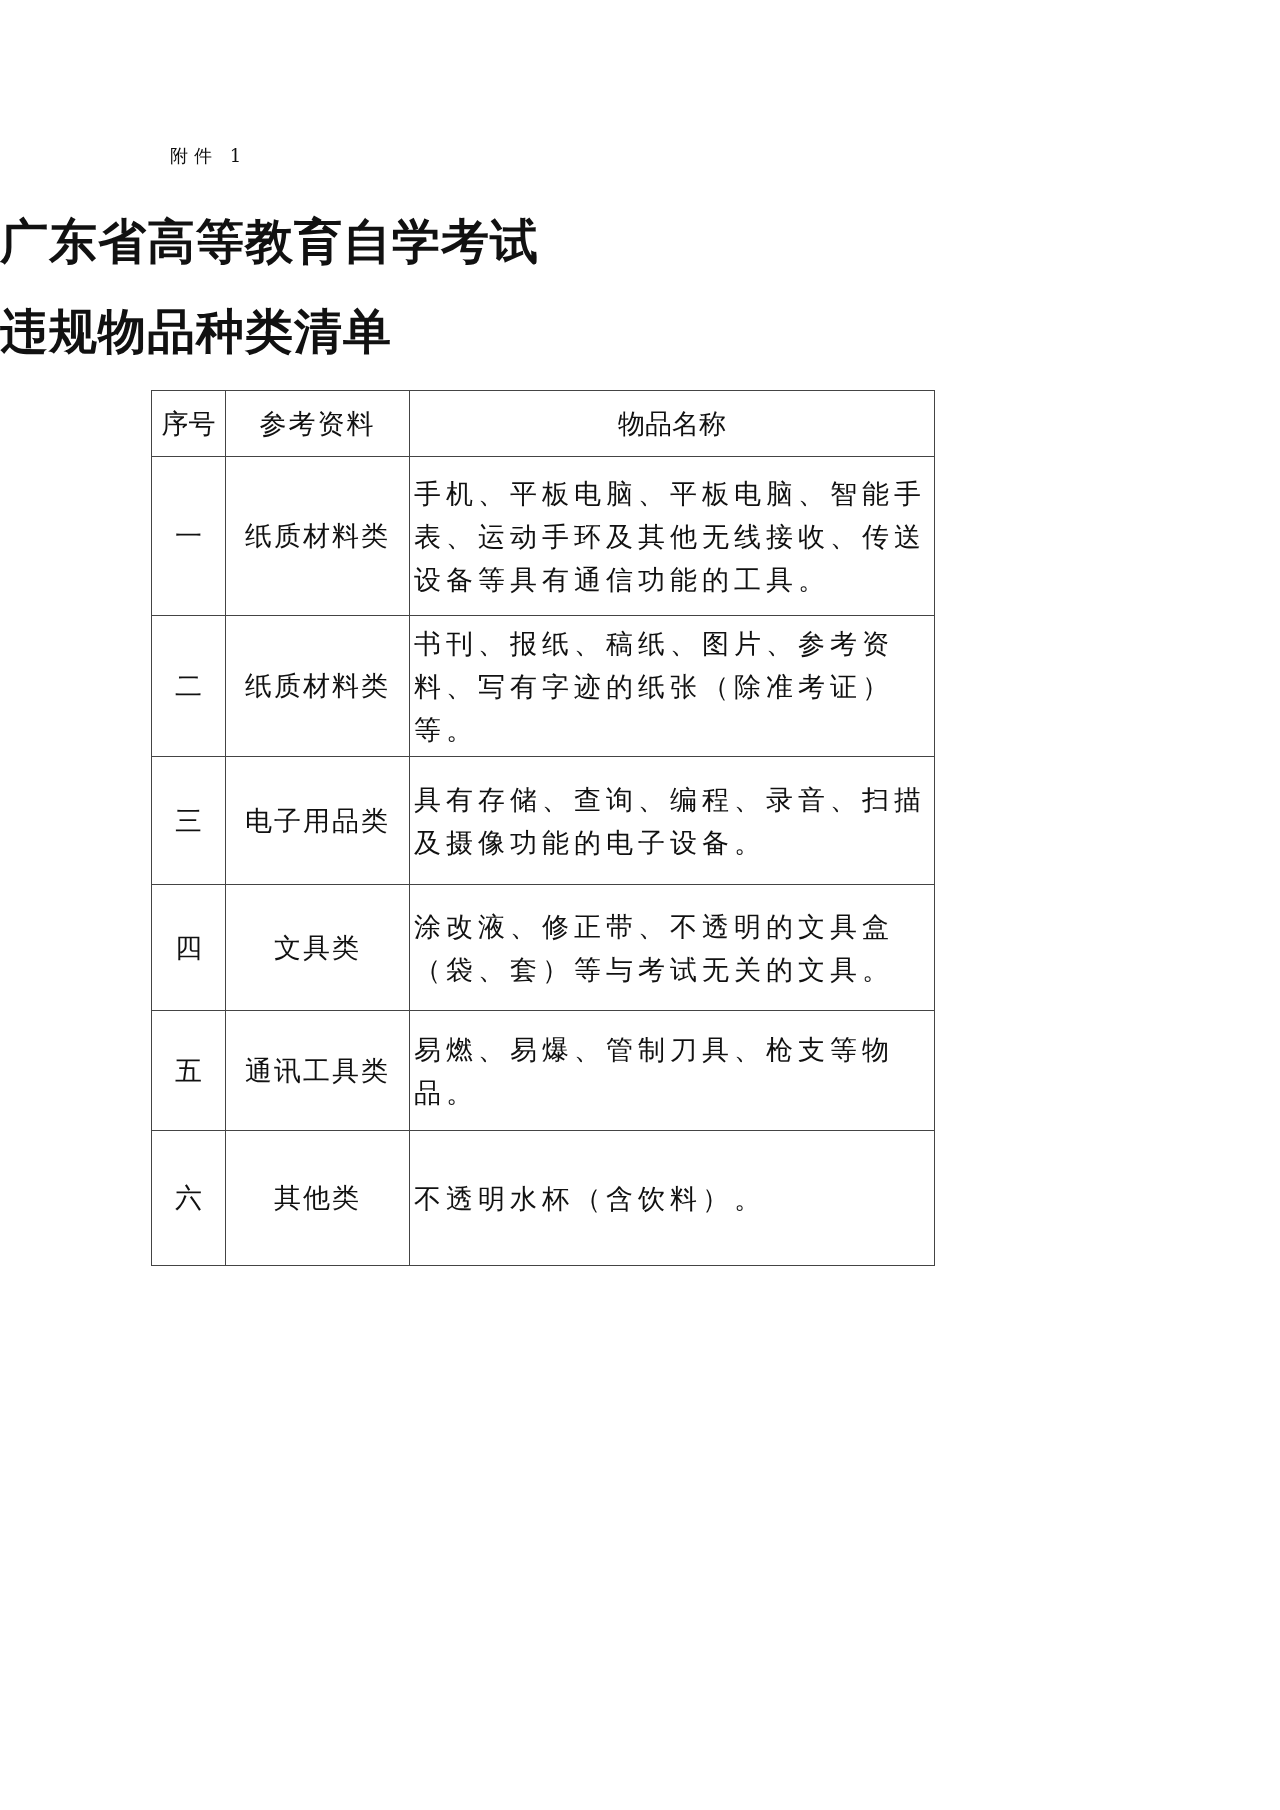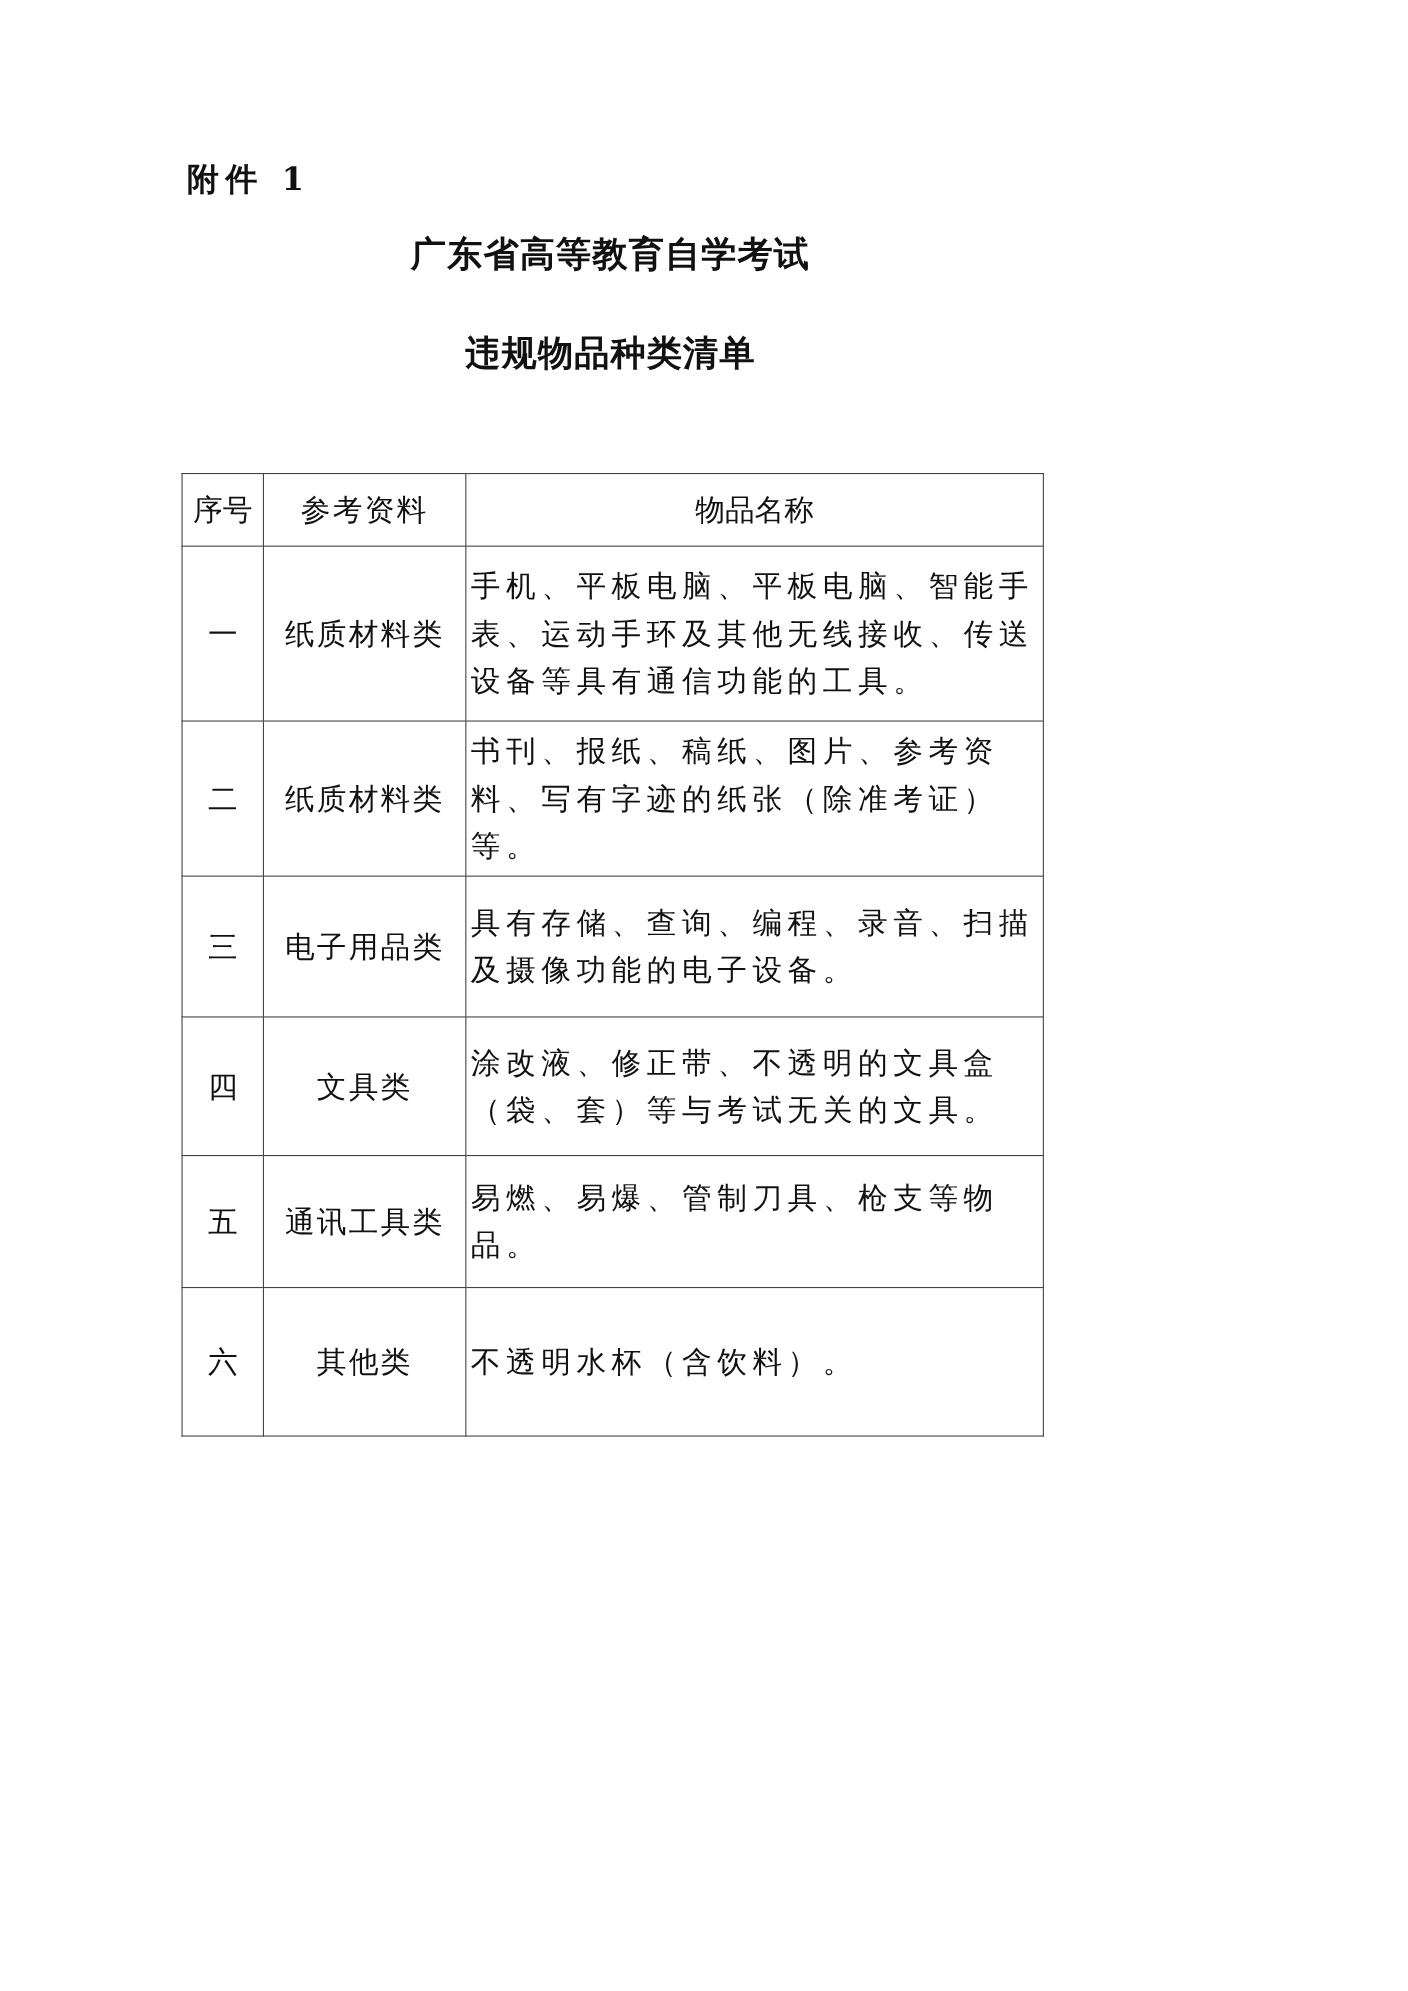--- a/index.html
+++ b/index.html
@@ -7,44 +7,43 @@
     width: 1280px; height: 1810px;
     background: #ffffff;
     position: relative;
     font-family: "DejaVu Serif", "Liberation Serif", serif;
     color: #111111;
     overflow: hidden;
   }
   .attachment-label {
     position: absolute;
     left: 170px; top: 144px;
-    font-size: 29px;
+    font-size: 18px;
     letter-spacing: 6px;
-    font-weight: 700;
+    font-weight: 400;
   }
   .title {
     position: absolute;
     left: 0; width: 1110px;
-    text-align: center;
-    font-size: 32px;
+    text-align: left;
+    font-size: 48px;
     font-weight: bold;
     letter-spacing: 1px;
     font-family: "DejaVu Serif", "Liberation Serif", serif;
   }
   .title-1 { top: 210px; }
   .title-2 { top: 300px; }
   table.items {
     position: absolute;
-    left: 165px; top: 390px;
+    left: 151px; top: 390px;
     width: 780px;
     border-collapse: collapse;
     table-layout: fixed;
     font-size: 27px;
     font-weight: 300;
-    margin-top: 40px;
   }
   table.items td, table.items th {
     border: 1.5px solid #444444;
     padding: 0;
     font-weight: 300;
   }
   table.items th {
     height: 65px;
     text-align: center;
   }

